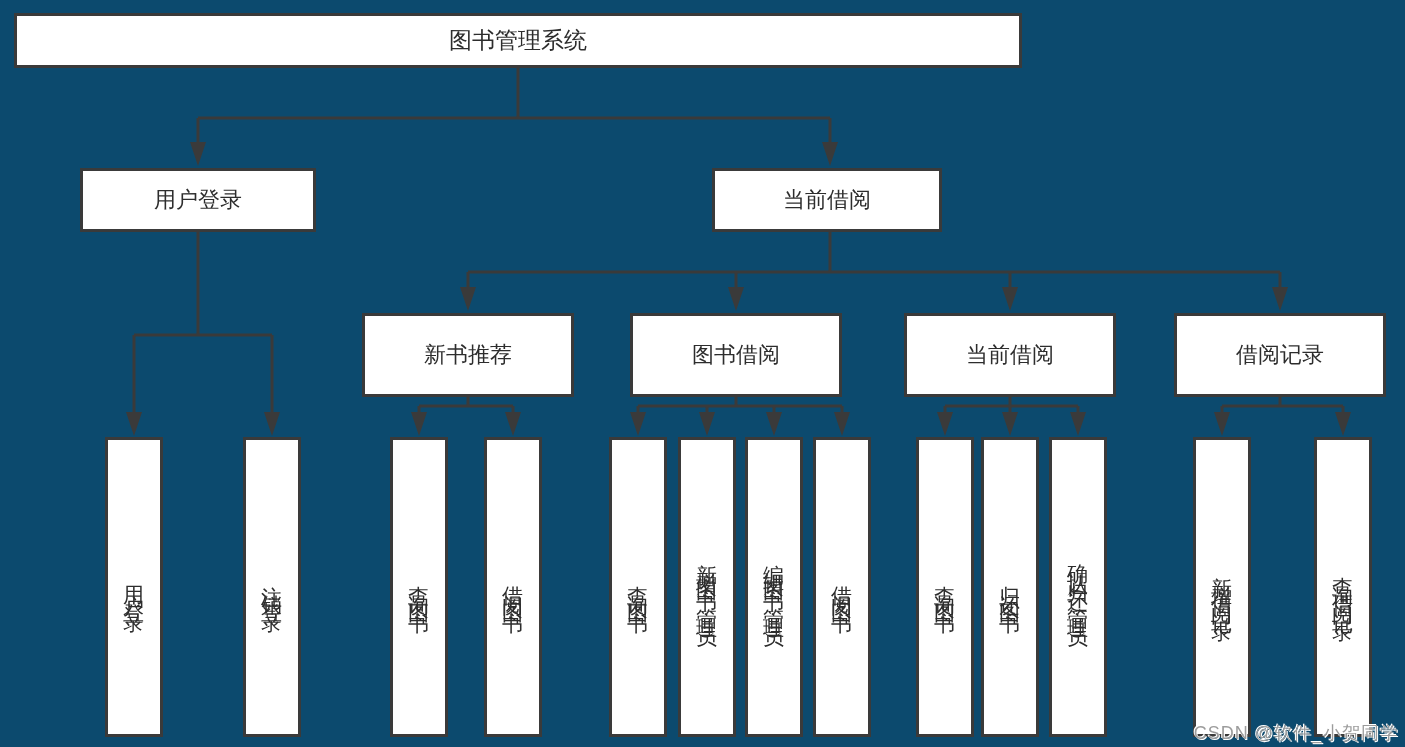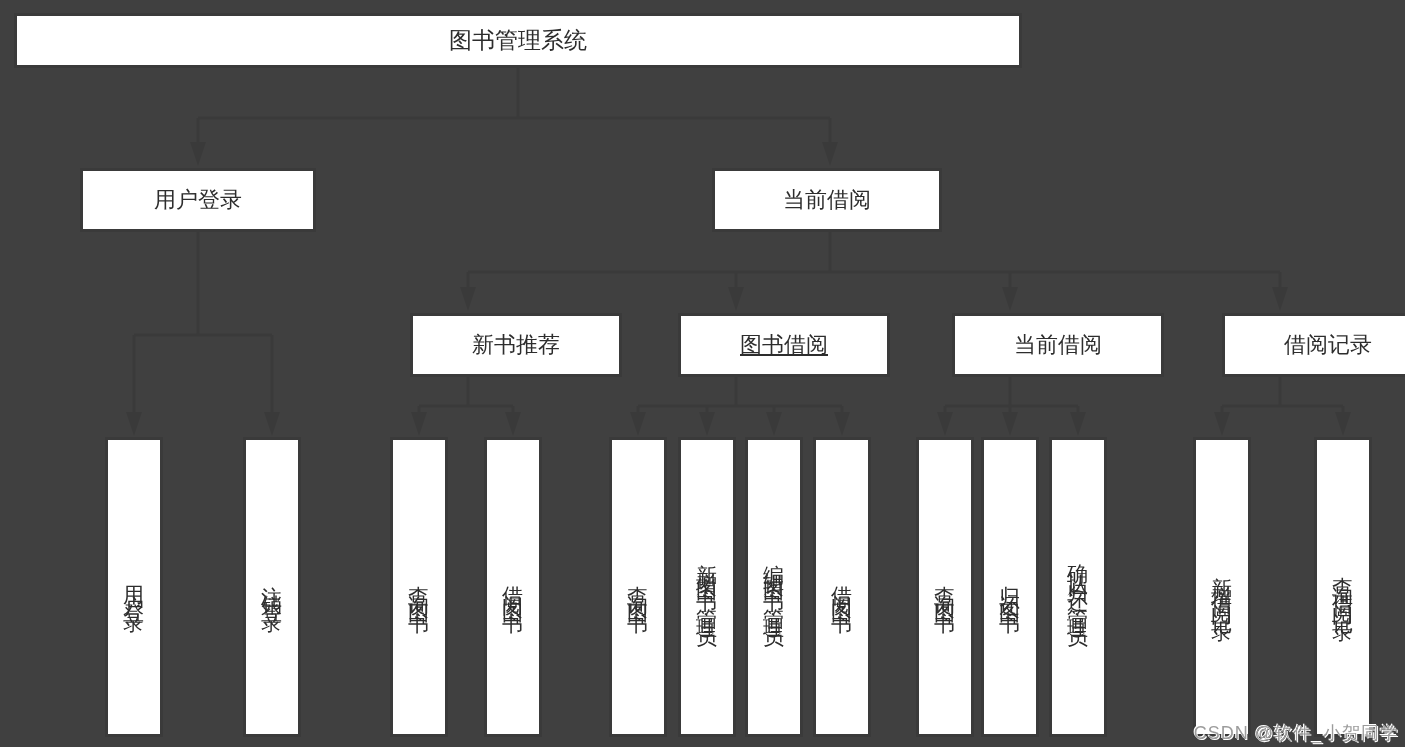--- a/index.html
+++ b/index.html
@@ -1,35 +1,35 @@
 <!DOCTYPE html>
 <html><head>
 <meta charset="utf-8">
 <style>
   html,body{margin:0;padding:0;background:#ffffff;}
   .canvas{
     position:relative;
     width:1405px;height:747px;
-    background:#404040;
+    background:#0c4a6e;
     font-family:"Liberation Sans", sans-serif;
     overflow:hidden;
   }
   .connectors{position:absolute;left:0;top:0;z-index:0;}
   .node{
     position:absolute;
     box-sizing:border-box;
     background:#ffffff;
     border:3px solid #3a3a3a;
     display:flex;align-items:center;justify-content:center;
     color:#2d2d2d;
     z-index:1;
   }
   .root-node{left:14px;top:13px;width:1008px;height:55px;font-size:23px;}
   .branch-node{top:168px;width:236px;height:64px;font-size:22px;}
-  .section-node{top:313px;width:212px;height:64px;font-size:22px;margin-left:48px;}
+  .section-node{top:313px;width:212px;height:84px;font-size:22px;}
   .leaf{
     top:437px;width:58px;height:300px;
     font-size:21px;
     writing-mode:vertical-lr;
     text-orientation:mixed;
     letter-spacing:9px;
     line-height:1;
   }
   .watermark{
     position:absolute;
@@ -77,21 +77,21 @@
       <polygon points="1335,412 1351,412 1343,436"></polygon>
     </g>
   </svg>
 
   <div class="node root-node">图书管理系统</div>
 
   <div class="node branch-node" style="left:80px;">用户登录</div>
   <div class="node branch-node" style="left:712px;width:230px;">当前借阅</div>
 
   <div class="node section-node" style="left:362px;">新书推荐</div>
-  <div class="node section-node" style="left:630px;text-decoration:underline;">图书借阅</div>
+  <div class="node section-node" style="left:630px;">图书借阅</div>
   <div class="node section-node" style="left:904px;">当前借阅</div>
   <div class="node section-node" style="left:1174px;">借阅记录</div>
 
   <div class="node leaf" style="left:105px;">用户登录</div>
   <div class="node leaf" style="left:243px;">注销登录</div>
 
   <div class="node leaf" style="left:390px;">查询图书</div>
   <div class="node leaf" style="left:484px;">借阅图书</div>
 
   <div class="node leaf" style="left:609px;">查询图书</div>

